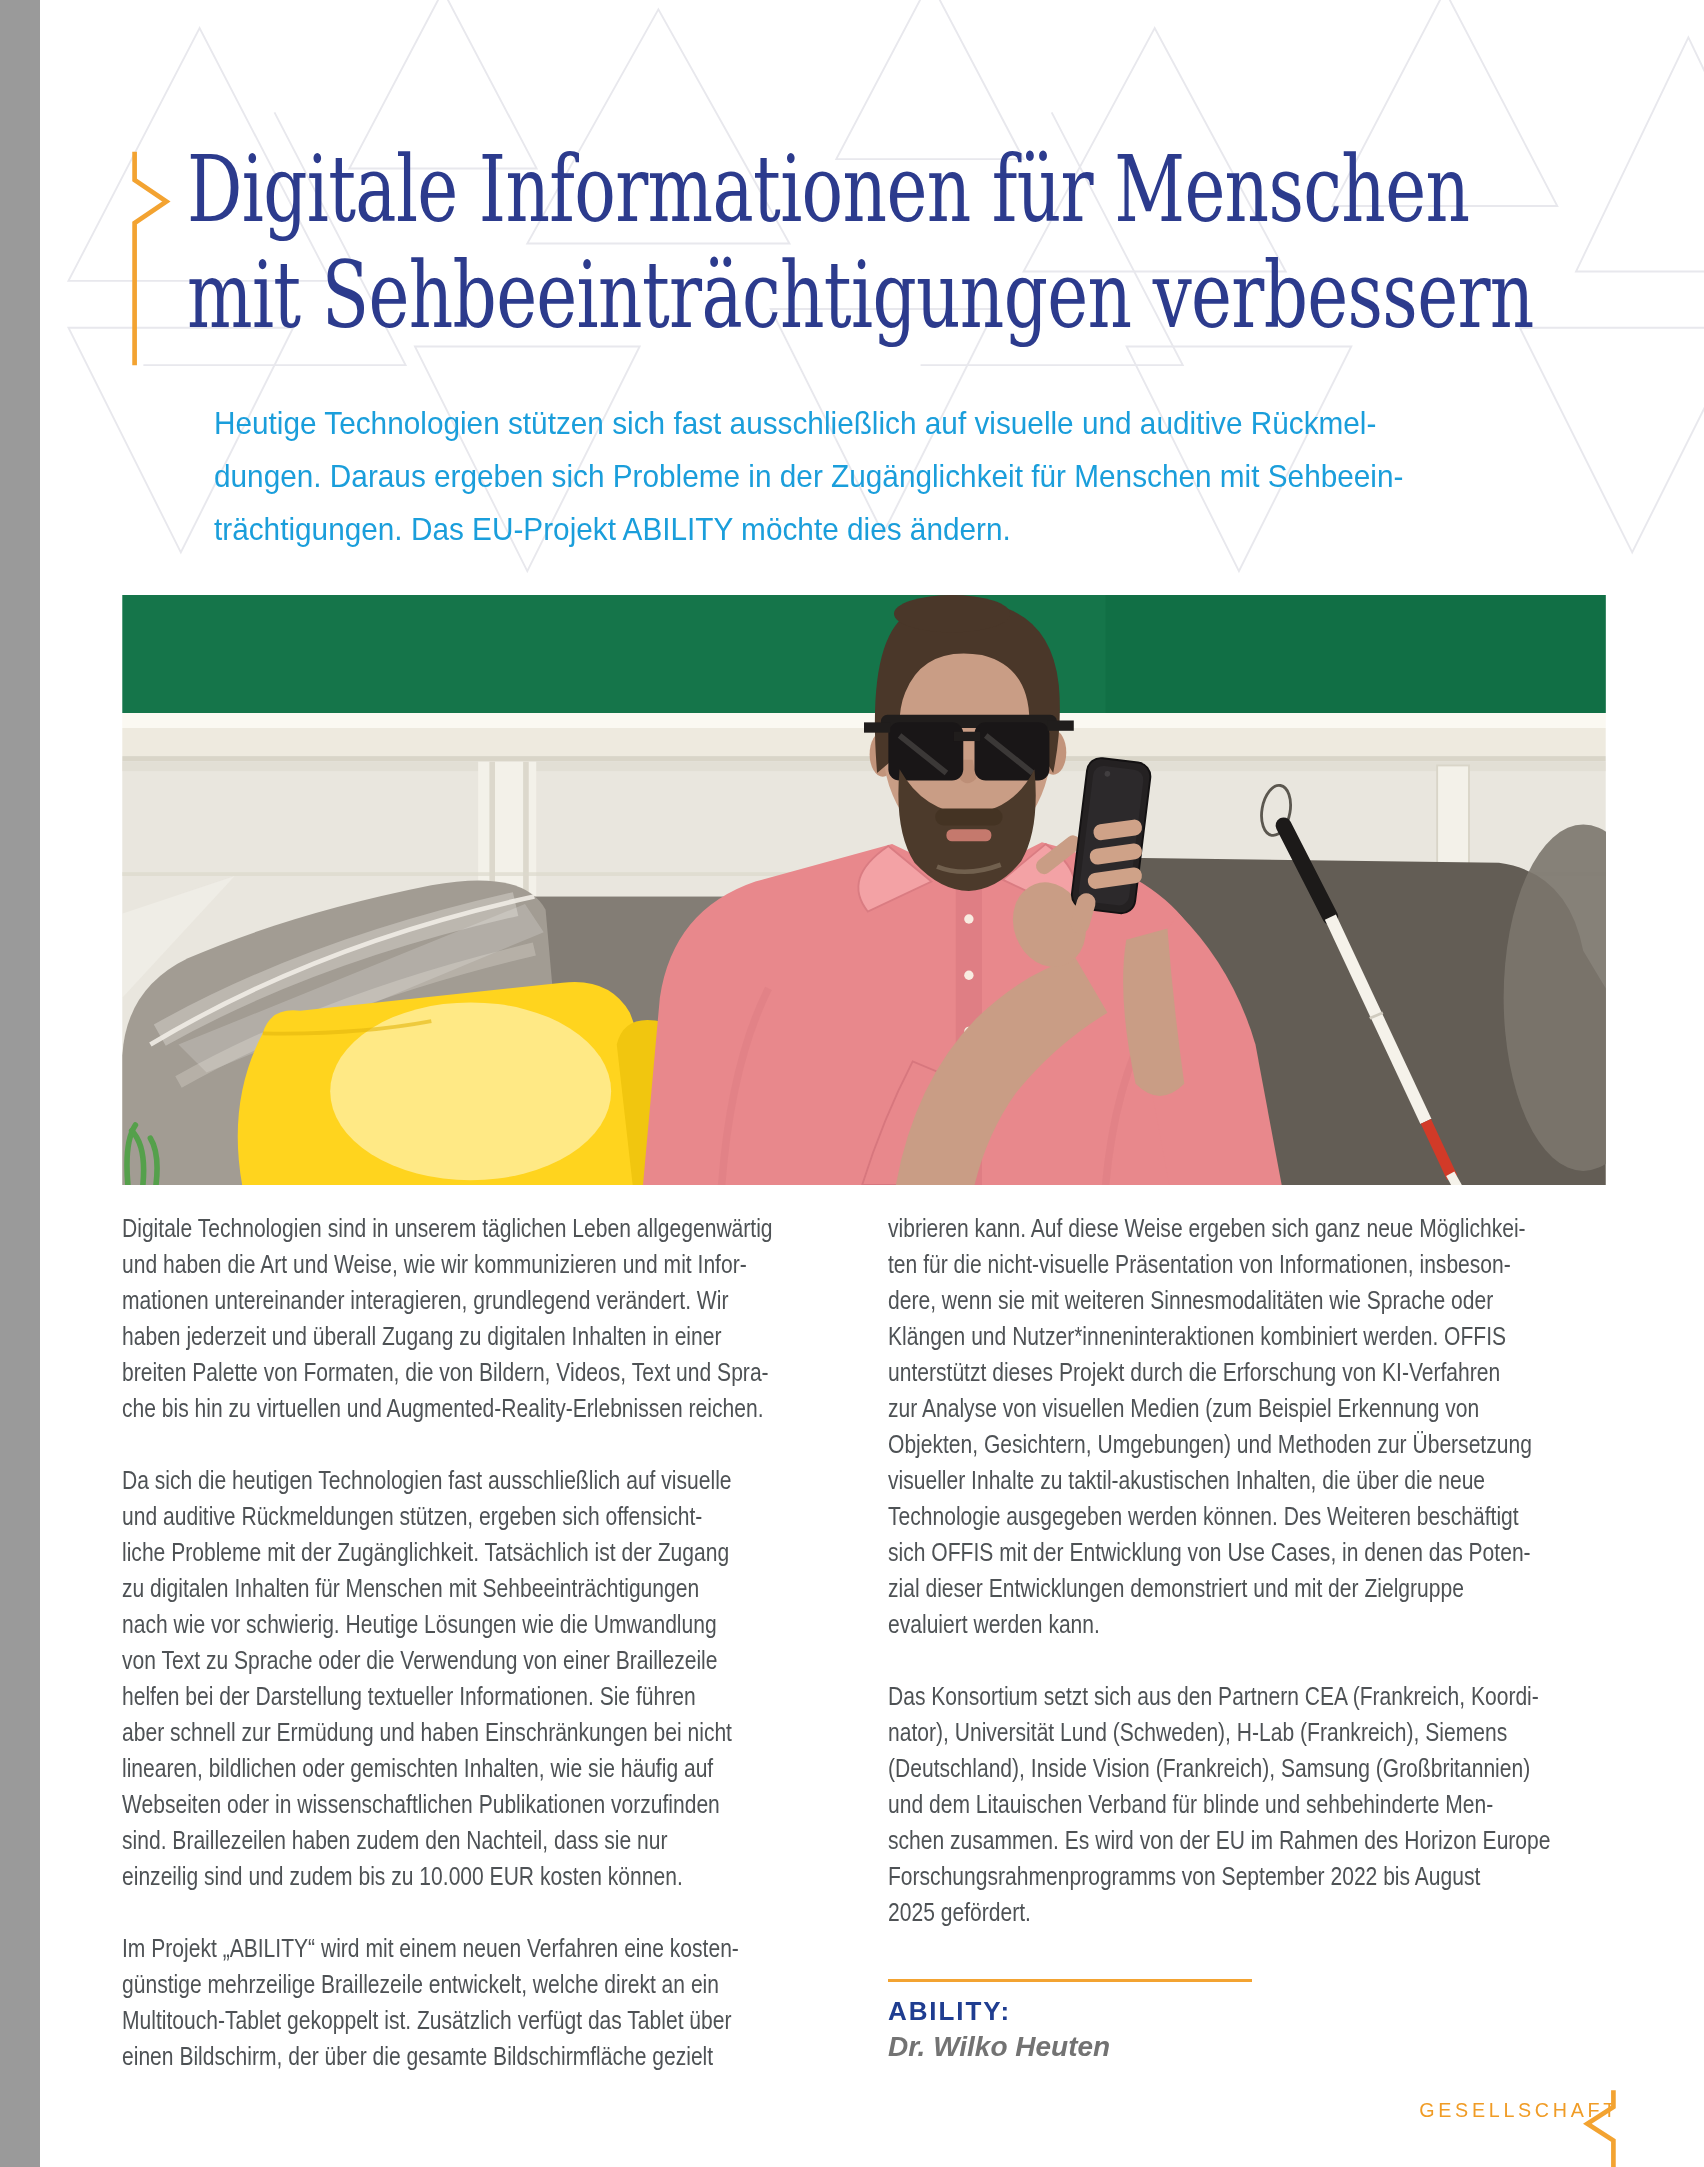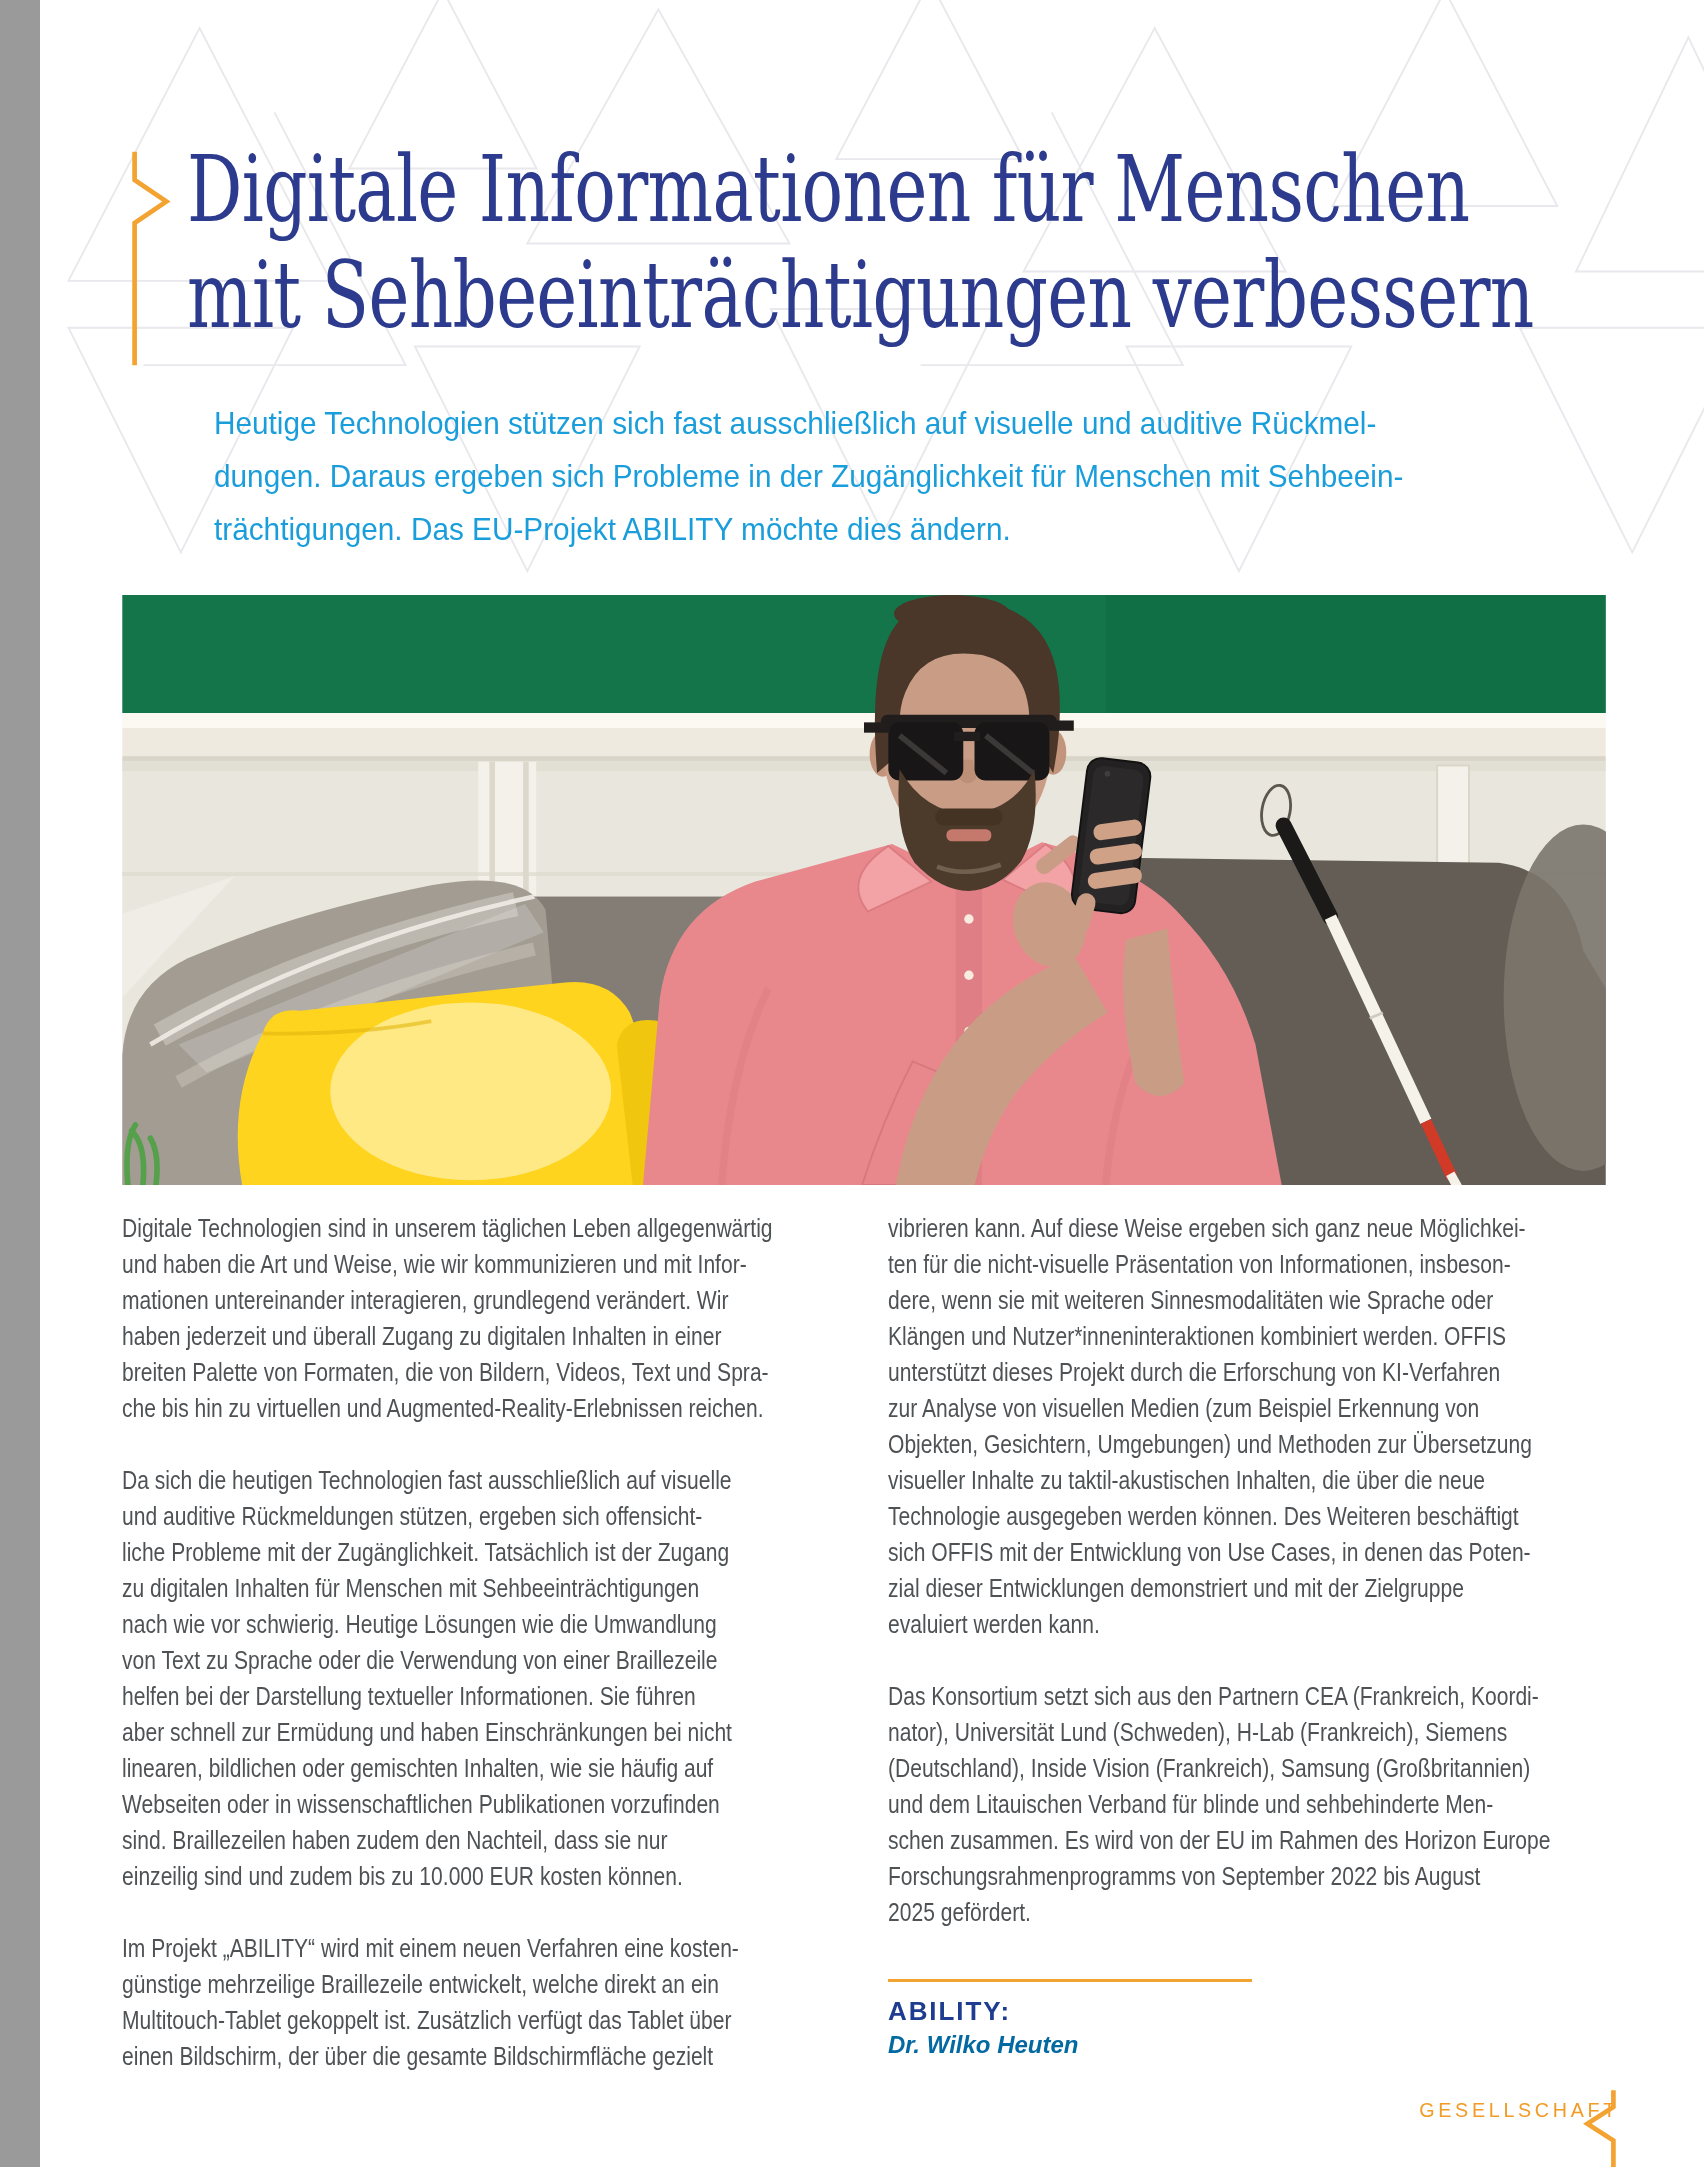--- a/index.html
+++ b/index.html
@@ -23,22 +23,22 @@
   
   .col{position:absolute;width:892px;font-size:26px;line-height:36px;color:#4e5255;
        transform:scaleX(0.81);transform-origin:0 0;}
   .col-left{left:82px;top:1210px;}
   .col-right{left:848px;top:1210px;}
   .body-p{margin:0 0 36px 0;}
   
   .kontakt-rule{position:absolute;left:848px;top:1979px;width:364px;height:2.8px;background:#f3a331;}
   .kontakt-label{position:absolute;left:848px;top:1996px;font-size:26px;font-weight:700;
                  letter-spacing:1.9px;color:#1f3d90;}
-  .kontakt-name{position:absolute;left:848px;top:2031px;font-size:24px;font-weight:700;
-                font-style:italic;color:#0369a1;}
+  .kontakt-name{position:absolute;left:848px;top:2031px;font-size:28px;font-weight:700;
+                font-style:italic;color:#737373;}
   
   .footer-section{position:absolute;left:1330px;top:2099px;width:249px;text-align:right;
                   font-size:19.7px;letter-spacing:3.7px;color:#f09c26;}
   .footer-mark{position:absolute;left:1538px;top:2086px;}
   .footer-page{position:absolute;left:1664px;top:2095px;font-size:16px;color:#2c3b8d;}
 </style>
 </head>
 <body>
 
 <div id="page">

